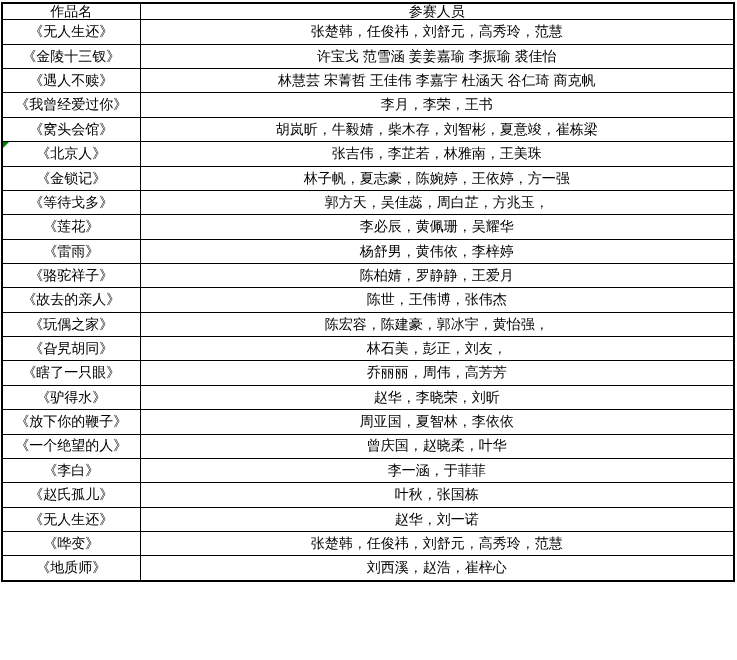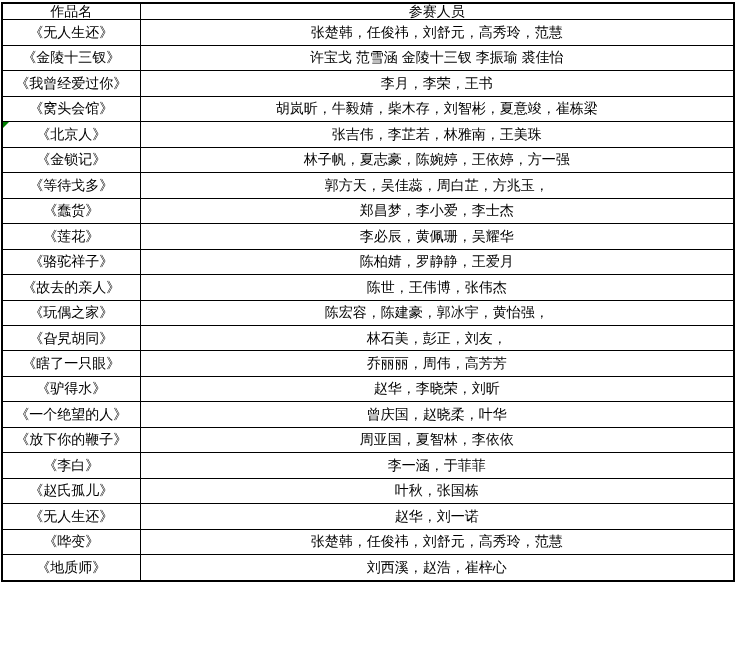--- a/index.html
+++ b/index.html
@@ -58,21 +58,25 @@
         <th>参赛人员</th>
       </tr>
     </thead>
     <tbody id="table-body">
         <tr>
     <td>《无人生还》</td>
     <td>张楚韩，任俊祎，刘舒元，高秀玲，范慧</td>
   </tr>
         <tr>
     <td>《金陵十三钗》</td>
-    <td>许宝戈 范雪涵 金陵十三钗 李振瑜 裘佳怡</td>
+    <td>许宝戈 范雪涵 姜姜嘉瑜 李振瑜 裘佳怡</td>
+  </tr>
+        <tr>
+    <td>《遇人不赎》</td>
+    <td>林慧芸 宋菁哲 王佳伟 李嘉宇 杜涵天 谷仁琦 商克帆</td>
   </tr>
         <tr>
     <td>《我曾经爱过你》</td>
     <td>李月，李荣，王书</td>
   </tr>
         <tr>
     <td>《窝头会馆》</td>
     <td>胡岚昕，牛毅婧，柴木存，刘智彬，夏意竣，崔栋梁</td>
   </tr>
         <tr>
@@ -81,26 +85,26 @@
   </tr>
         <tr>
     <td>《金锁记》</td>
     <td>林子帆，夏志豪，陈婉婷，王依婷，方一强</td>
   </tr>
         <tr>
     <td>《等待戈多》</td>
     <td>郭方天，吴佳蕊，周白芷，方兆玉，</td>
   </tr>
         <tr>
-    <td>《蠢货》</td>
-    <td>郑昌梦，李小爱，李士杰</td>
+    <td>《莲花》</td>
+    <td>李必辰，黄佩珊，吴耀华</td>
   </tr>
         <tr>
-    <td>《莲花》</td>
-    <td>李必辰，黄佩珊，吴耀华</td>
+    <td>《雷雨》</td>
+    <td>杨舒男，黄伟依，李梓婷</td>
   </tr>
         <tr>
     <td>《骆驼祥子》</td>
     <td>陈柏婧，罗静静，王爱月</td>
   </tr>
         <tr>
     <td>《故去的亲人》</td>
     <td>陈世，王伟博，张伟杰</td>
   </tr>
         <tr>
@@ -113,26 +117,26 @@
   </tr>
         <tr>
     <td>《瞎了一只眼》</td>
     <td>乔丽丽，周伟，高芳芳</td>
   </tr>
         <tr>
     <td>《驴得水》</td>
     <td>赵华，李晓荣，刘昕</td>
   </tr>
         <tr>
+    <td>《放下你的鞭子》</td>
+    <td>周亚国，夏智林，李依依</td>
+  </tr>
+        <tr>
     <td>《一个绝望的人》</td>
     <td>曾庆国，赵晓柔，叶华</td>
-  </tr>
-        <tr>
-    <td>《放下你的鞭子》</td>
-    <td>周亚国，夏智林，李依依</td>
   </tr>
         <tr>
     <td>《李白》</td>
     <td>李一涵，于菲菲</td>
   </tr>
         <tr>
     <td>《赵氏孤儿》</td>
     <td>叶秋，张国栋</td>
   </tr>
         <tr>

